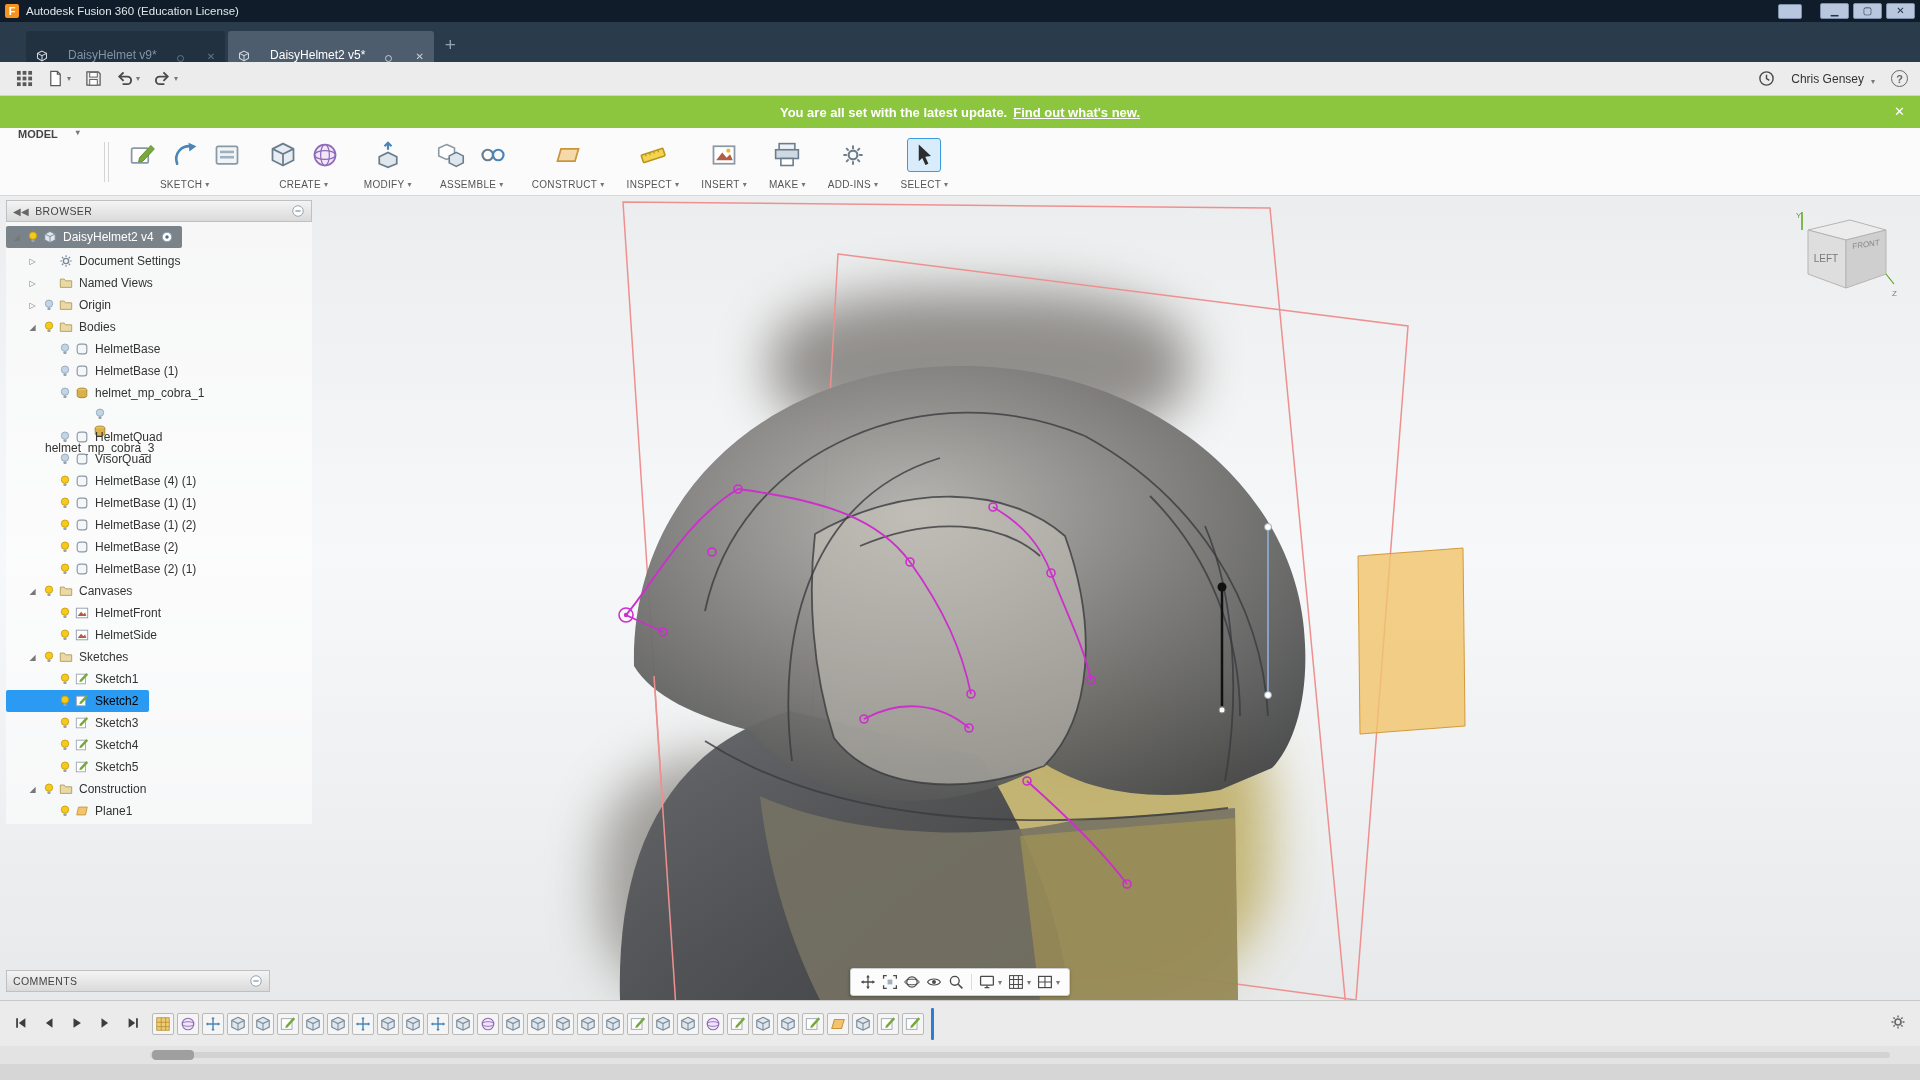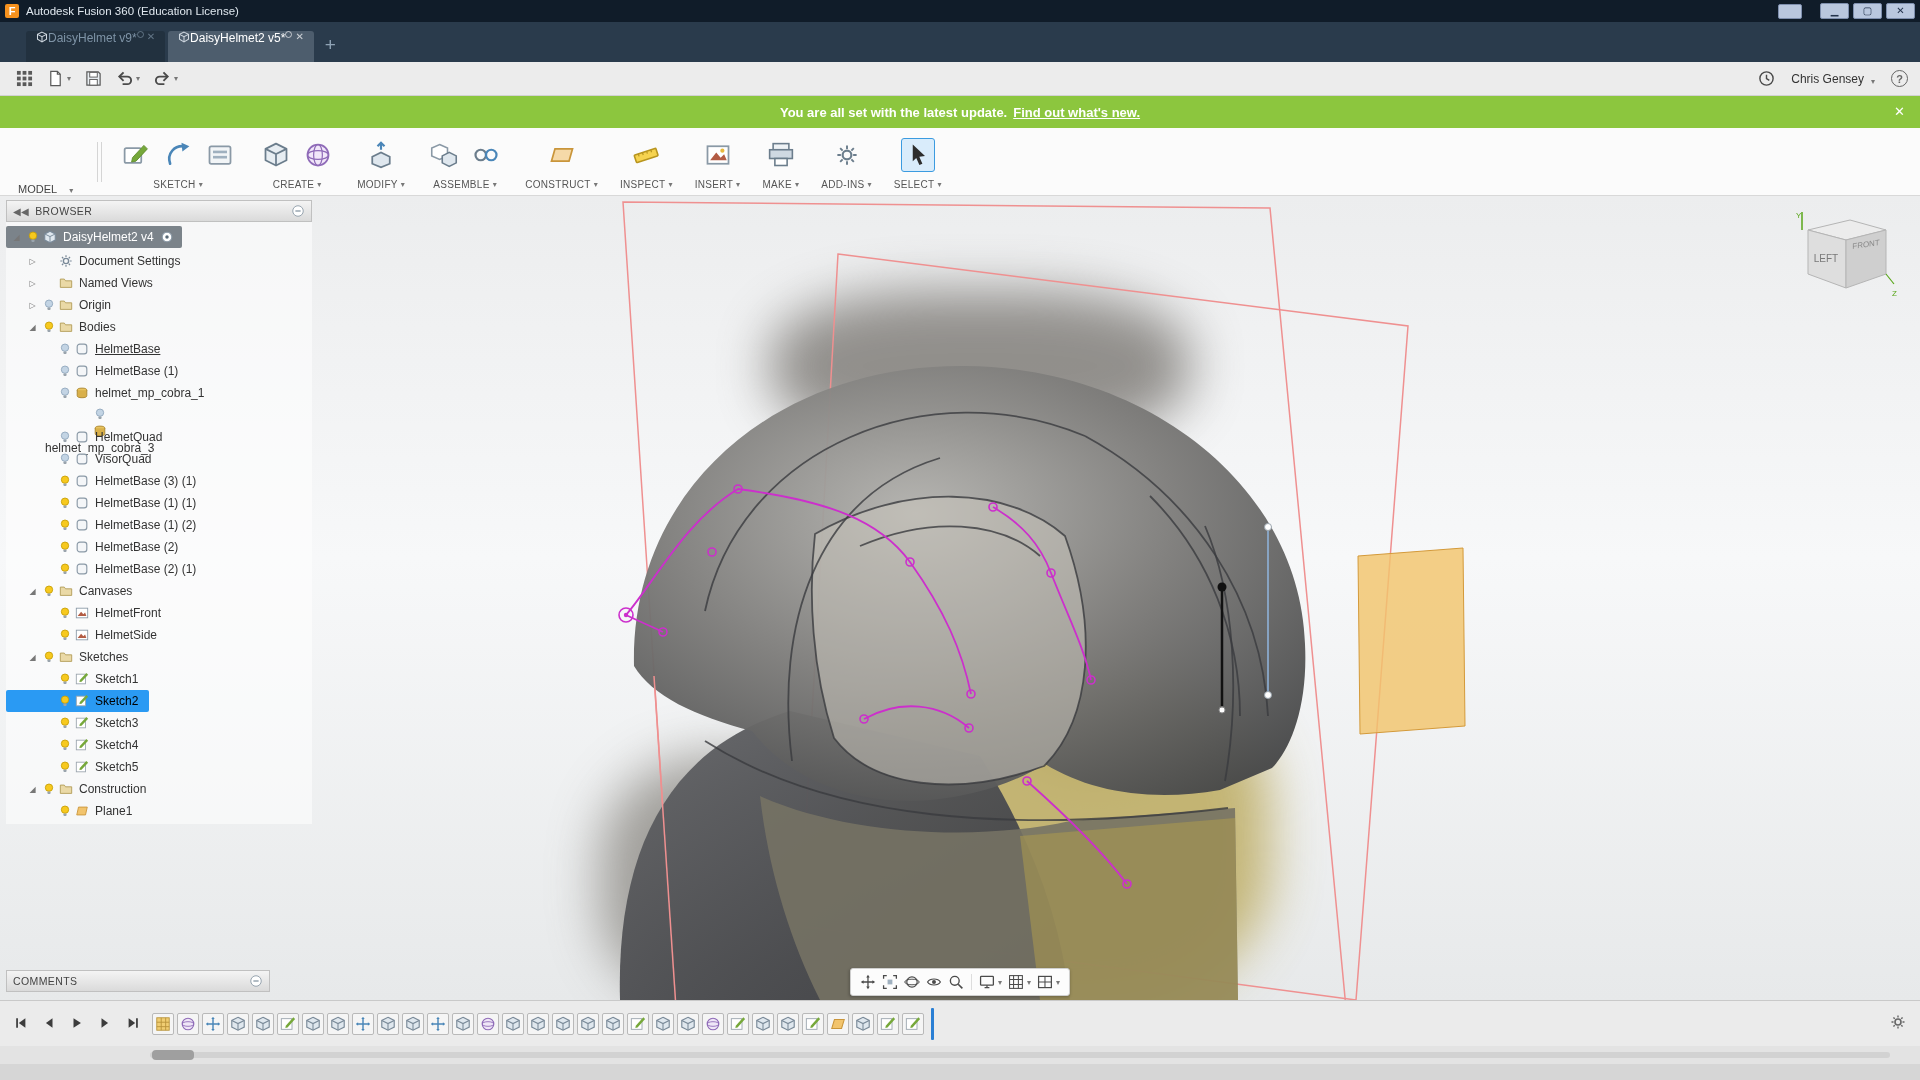--- a/index.html
+++ b/index.html
@@ -12,21 +12,21 @@
 
 
 .titlebar{position:absolute;top:0;left:0;right:0;height:22px;background:#101c29;display:flex;align-items:center;padding:0 5px;color:#dfe7ee;font-size:11.5px;z-index:30}
 .fusion-logo{width:14px;height:14px;background:#f6921e;color:#fff;font-weight:bold;font-size:11px;line-height:14px;text-align:center;margin-right:7px;border-radius:2px}
 .win-btns{margin-left:auto;display:flex;gap:4px;align-items:center}
 .disp-ico{width:24px;height:15px;background:#b9c7de;border:1px solid #7e8fae;border-radius:2px;margin-right:14px}
 .wbtn{width:29px;height:16px;background:#b9c7de;border:1px solid #7e8fae;border-radius:2px;color:#24344d;font-size:10px;line-height:13px;text-align:center}
 
 
 .tabbar{position:absolute;top:22px;left:0;right:0;height:40px;background:#2a3b4c;display:flex;align-items:flex-end;padding-left:26px;z-index:29}
-.tab{height:31px;display:flex;align-items:flex-start;gap:0;padding:0 10px;margin-right:3px;border-radius:3px 3px 0 0;font-size:12px;background:#22313f;color:#7e93a6}
+.tab{height:31px;display:flex;align-items:flex-end;gap:20px;padding:0 10px;margin-right:3px;border-radius:3px 3px 0 0;font-size:12px;background:#22313f;color:#7e93a6}
 .tab.active{background:#4d5d6d;color:#fff}
 .tab-label{white-space:nowrap}
 .ring{width:7px;height:7px;border:1px solid currentColor;border-radius:50%;opacity:.65}
 .tab-close{font-size:10px;opacity:.7;margin-left:3px}
 .newtab{color:#8fa3b5;font-size:19px;margin-left:8px;margin-bottom:6px}
 
 
 .qat{position:absolute;top:62px;left:0;right:0;height:34px;background:#ececec;border-bottom:1px solid #d2d2d2;display:flex;align-items:center;padding:0 12px;gap:8px;z-index:28}
 .qbtn{display:flex;align-items:center;padding:3px 4px;border-radius:2px}
 .qat-right{margin-left:auto;display:flex;align-items:center;gap:16px;font-size:12px;color:#333}
@@ -34,21 +34,21 @@
 .help-circle{width:17px;height:17px;border-radius:50%;border:1.5px solid #666;color:#666;font-size:11px;font-weight:bold;display:flex;align-items:center;justify-content:center}
 
 
 .banner{position:absolute;top:96px;left:0;right:0;height:32px;background:var(--banner-green,#8cc63e);color:#fff;display:flex;align-items:center;justify-content:center;font-size:13px;font-weight:bold;gap:6px;z-index:27}
 .banner .link{text-decoration:underline;cursor:pointer}
 .banner-close{position:absolute;right:15px;top:8px;font-size:13px;font-weight:normal}
 
 
 .ribbon{position:absolute;top:128px;left:0;right:0;height:68px;background:#fbfbfb;border-bottom:1px solid #d8d8d8;display:flex;align-items:stretch;padding-left:8px;z-index:26}
 .grip{width:5px;border-left:1px solid #d5d5d5;border-right:1px solid #d5d5d5;height:40px;align-self:center;margin:0 6px}
-.model-btn{display:flex;align-items:flex-end;gap:9px;font-size:11px;font-weight:normal;color:#444;padding:0 18px 0 10px}
+.model-btn{display:flex;align-items:flex-start;gap:15px;font-size:11px;font-weight:bold;color:#444;padding:0 18px 0 10px}
 .rib-group{display:flex;flex-direction:column;align-items:center;justify-content:center;padding:0 11px}
 .rib-icons{display:flex;gap:8px;align-items:center;height:44px}
 .rib-tile{width:34px;height:34px;display:flex;align-items:center;justify-content:center;border-radius:3px;border:1.5px solid transparent}
 .rib-tile.sel{background:#d9ecfb;border-color:var(--accent-blue,#3b9be0)}
 .rib-label{font-size:10px;color:#555;letter-spacing:.3px;display:flex;align-items:center;margin-top:2px}
 
 
 .viewport{position:absolute;top:196px;left:0;right:0;height:804px;background:linear-gradient(#ecedee,#f7f8f9 45%,#e7e9ea);overflow:hidden}
 .blob{position:absolute;filter:blur(26px);border-radius:40%}
 .scene{position:absolute;inset:0;z-index:1;pointer-events:none}
@@ -592,21 +592,21 @@
                 <rect x="6.3" y="10.8" width="3.4" height="2.8" rx="0.8" fill="#9aa4ad"></rect>
               </svg>
             </span>
             <span class="i t14">
               <svg viewBox="0 0 16 16">
                 <path d="M1.5 3.5 H6 L7.5 5.5 H14.5 V13 H1.5 Z" fill="#ead9a6" stroke="#b09a55"></path>
               </svg>
             </span>
             <span class="tlabel">Bodies</span>
           </div>
-          <div class="trow" style="padding-left: 36px; text-decoration: underline;">
+          <div class="trow" style="padding-left: 36px;">
             <span class="tw"></span>
             <span class="i t14">
               <svg viewBox="0 0 16 16">
                 <circle cx="8" cy="6.5" r="4.2" fill="#c3d4e4" stroke="#8fa6bb"></circle>
                 <rect x="6.3" y="10.8" width="3.4" height="2.8" rx="0.8" fill="#9aa4ad"></rect>
               </svg>
             </span>
             <span class="i t14">
               <svg viewBox="0 0 16 16">
                 <rect x="2.5" y="2.5" width="11" height="11" rx="3" fill="#f4f6f8" stroke="#8a99a6" stroke-width="1.3"></rect>
@@ -697,21 +697,21 @@
               <svg viewBox="0 0 16 16">
                 <circle cx="8" cy="6.5" r="4.2" fill="#f7c91e" stroke="#c79f06"></circle>
                 <rect x="6.3" y="10.8" width="3.4" height="2.8" rx="0.8" fill="#9aa4ad"></rect>
               </svg>
             </span>
             <span class="i t14">
               <svg viewBox="0 0 16 16">
                 <rect x="2.5" y="2.5" width="11" height="11" rx="3" fill="#f4f6f8" stroke="#8a99a6" stroke-width="1.3"></rect>
               </svg>
             </span>
-            <span class="tlabel">HelmetBase (3) (1)</span>
+            <span class="tlabel">HelmetBase (4) (1)</span>
           </div>
           <div class="trow" style="padding-left: 36px;">
             <span class="tw"></span>
             <span class="i t14">
               <svg viewBox="0 0 16 16">
                 <circle cx="8" cy="6.5" r="4.2" fill="#f7c91e" stroke="#c79f06"></circle>
                 <rect x="6.3" y="10.8" width="3.4" height="2.8" rx="0.8" fill="#9aa4ad"></rect>
               </svg>
             </span>
             <span class="i t14">

